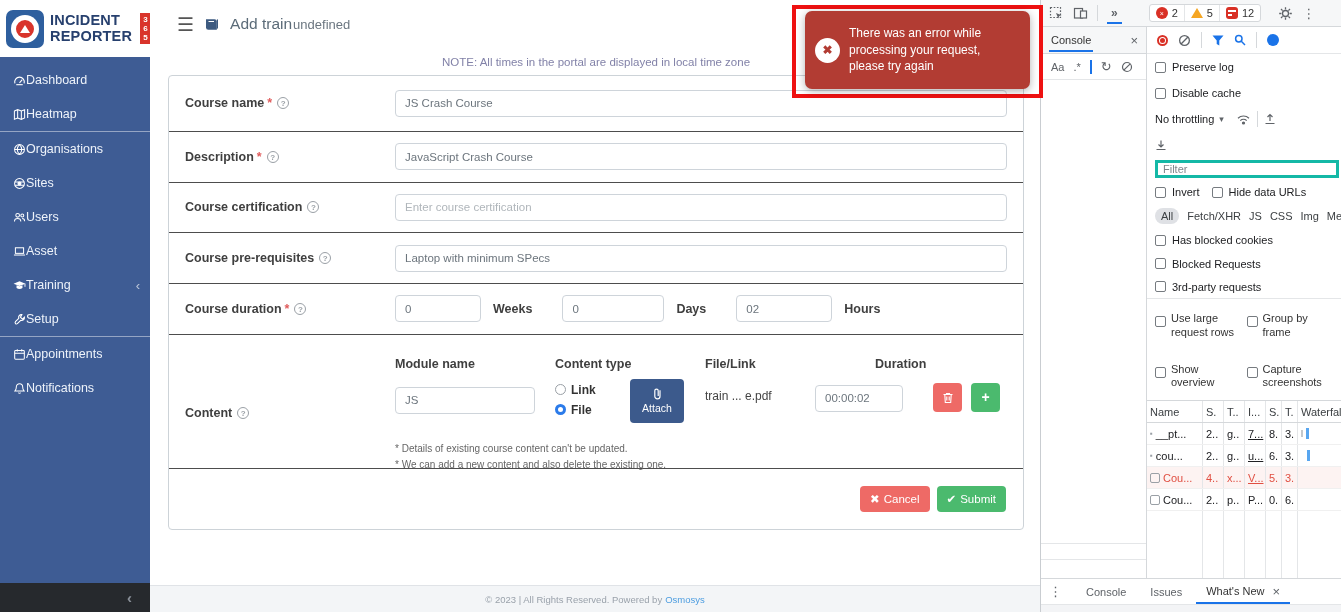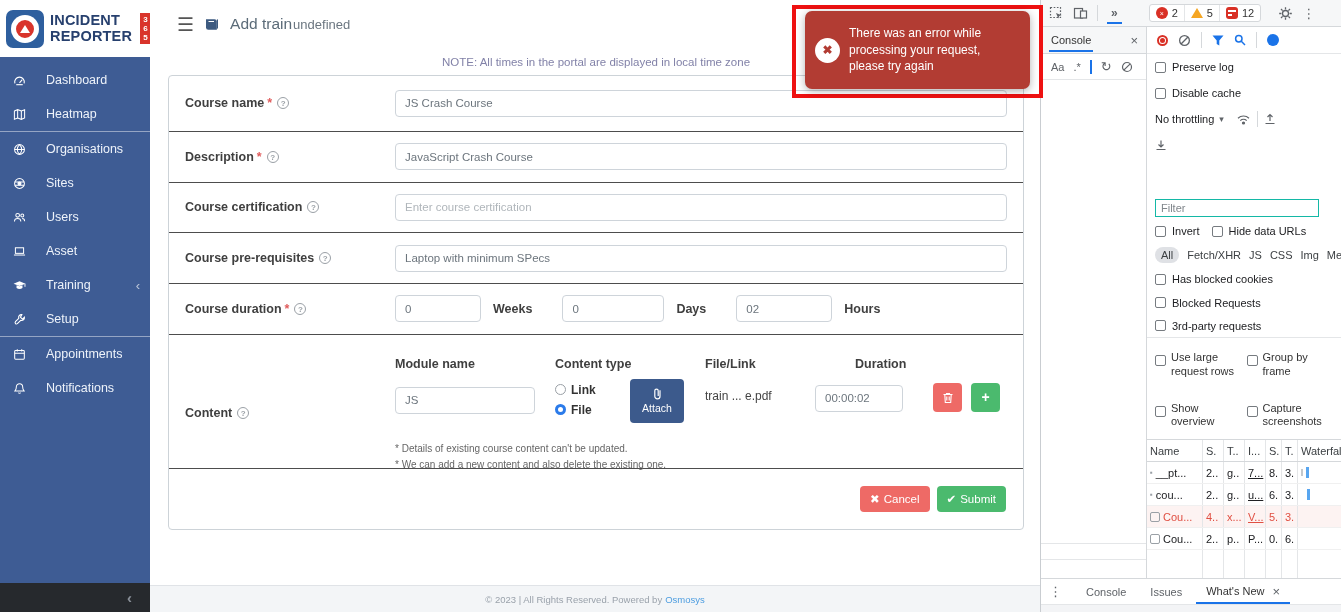--- a/index.html
+++ b/index.html
@@ -9,21 +9,21 @@
   
   .sidebar { position:absolute; left:0; top:0; width:150px; height:612px; background:#3e5c94; }
   .logo-area { height:57px; background:#fff; display:flex; align-items:center; gap:6px; padding:8px 6px; }
   .logo-mark { width:38px; height:38px; background:#2e5f9e; border-radius:7px; display:flex; align-items:center; justify-content:center; flex:0 0 auto; }
   .logo-circle { width:28px; height:28px; background:#fff; border-radius:50%; display:flex; align-items:center; justify-content:center; }
   .logo-inner { width:22px; height:22px; background:#d9342b; border-radius:50%; border:2px solid #fff; display:flex; align-items:center; justify-content:center; }
   .logo-tri { width:0; height:0; border-left:5px solid transparent; border-right:5px solid transparent; border-bottom:8px solid #fff; }
   .logo-text { color:#27406e; font-weight:bold; font-size:14.5px; line-height:1.05; letter-spacing:.2px; }
   .ir-badge { background:#d9342b; color:#fff; font-size:8px; font-weight:bold; display:flex; flex-direction:column; align-items:center; padding:2px 3px; line-height:1.15; margin-left:2px; }
   .side-menu { padding-top:6px; }
-  .side-item { display:flex; align-items:center; gap:20px; color:#eef3fa; font-size:12.5px; padding:10px 13px; cursor:pointer; position:relative; }
+  .side-item { display:flex; align-items:center; gap:0; color:#eef3fa; font-size:12.5px; padding:10px 13px; cursor:pointer; position:relative; }
   .side-item.divided { border-top:1px solid rgba(255,255,255,.45); }
   .side-item svg { flex:0 0 auto; }
   .side-chevron { position:absolute; right:10px; color:rgba(255,255,255,.65); font-size:13px; }
   .side-bottom { position:absolute; left:0; bottom:0; width:150px; height:29px; background:#26292d; display:flex; align-items:center; justify-content:flex-end; padding-right:18px; color:#8a9099; font-size:15px; font-weight:bold; cursor:pointer; }
 
   
   .main { position:absolute; left:150px; top:0; width:890px; height:612px; background:#fff; }
   .main-header { position:absolute; left:0; top:0; width:100%; height:48px; display:flex; align-items:center; padding-left:27px; gap:10px; }
   .hamburger { font-size:19px; color:#555; cursor:pointer; }
   .page-title { font-size:15.5px; color:#5b6b78; display:flex; align-items:baseline; gap:1px; }
@@ -38,21 +38,21 @@
   .tinput { height:27px; border:1px solid #ced4da; border-radius:4px; font-family:"Liberation Sans",sans-serif; font-size:11.5px; color:#6c757d; padding:0 9px; outline:none; }
   .tinput::placeholder { color:#b0b6bb; }
   .grow { flex:1; }
   .h56{height:56px;} .h51{height:51px;} .h135{height:135px;} .h60{height:60px; border-bottom:none;}
   .dur-wrap { display:flex; align-items:center; gap:12px; }
   .dur-label { font-size:12.5px; font-weight:bold; color:#3f3f3f; margin-right:18px; }
 
   .content-row { align-items:center; padding-top:14px; }
   .content-area { flex:1; position:relative; height:100%; }
   .c-head { position:absolute; top:8px; font-size:12.5px; font-weight:bold; color:#3f3f3f; }
-  .c-module{left:0;} .c-type{left:160px;} .c-file{left:310px;} .c-dur{left:420px;padding-left:40px;}
+  .c-module{left:0;} .c-type{left:160px;} .c-file{left:310px;} .c-dur{left:440px;padding-left:40px;}
   .module-input { position:absolute; left:0; top:38px; width:140px; }
   .radio-col { position:absolute; left:160px; top:34px; font-size:12px; color:#333; font-weight:bold; }
   .radio-line { display:flex; align-items:center; gap:5px; margin-bottom:6px; cursor:pointer; }
   .radio { width:11px; height:11px; border:1px solid #9aa0a6; border-radius:50%; background:#fff; }
   .radio.sel { border:3px solid #2b7bea; }
   .attach-btn { position:absolute; left:235px; top:30px; width:54px; height:44px; background:#3c5a8c; border-radius:4px; color:#fff; font-size:10.5px; display:flex; flex-direction:column; align-items:center; justify-content:center; gap:2px; cursor:pointer; }
   .file-text { position:absolute; left:310px; top:40px; font-size:12px; color:#444; }
   .dur-input { position:absolute; left:420px; top:36px; width:88px; }
   .icon-btn { position:absolute; top:34px; width:29px; height:29px; border-radius:4px; display:flex; align-items:center; justify-content:center; cursor:pointer; }
   .del-btn { left:538px; background:#ee6a66; }
@@ -100,21 +100,21 @@
 
   .dt-right { position:absolute; left:106px; top:27px; width:195px; height:551px; background:#fff; }
   .net-actions { height:27px; border-bottom:1px solid #e4e6e8; display:flex; align-items:center; gap:10px; padding:0 10px; }
   .rec { width:11px; height:11px; border:2px solid #d93025; border-radius:50%; display:flex; align-items:center; justify-content:center; cursor:pointer; }
   .rec i { width:5px; height:5px; background:#d93025; border-radius:50%; }
   .net-row { height:26px; display:flex; align-items:center; gap:6px; padding:0 8px; color:#202124; }
   .cb { width:11px; height:11px; border:1px solid #767b80; border-radius:2px; background:#fff; flex:0 0 auto; cursor:pointer; }
   .throttle { display:flex; align-items:center; gap:5px; cursor:pointer; }
   .caret { color:#5f6368; font-size:9px; }
   .filter-row { padding:2px 8px; }
-  .filter-input { width:164px; height:18px; border:1px solid #14b8a6; font-size:11px; padding:0 5px; font-family:"Liberation Sans",sans-serif; outline:none;margin-top:39px; }
+  .filter-input { width:184px; height:18px; border:3px solid #14b8a6; font-size:11px; padding:0 5px; font-family:"Liberation Sans",sans-serif; outline:none; }
   .filter-input::placeholder { color:#80868b; }
   .pills { display:flex; align-items:center; gap:8px; padding:0 8px; height:24px; color:#3c4043; }
   .pill-all { background:#dfe1e5; border-radius:9px; padding:2px 6px; cursor:pointer; }
   .pill { cursor:pointer; white-space:nowrap; }
   .two-col { display:flex; padding:10px 8px; gap:4px; border-top:1px solid #e4e6e8; }
   .opt2 { display:flex; align-items:flex-start; gap:5px; width:94px; line-height:1.25; padding-top:3px; }
   .opt2 .cb { margin-top:4px; }
 
   .net-table { border-top:1px solid #d5d8db; display:flex; flex-direction:column; height:181px; }
   .nt-hrow, .nt-row { display:flex; align-items:center; height:22px; flex:0 0 auto; }

